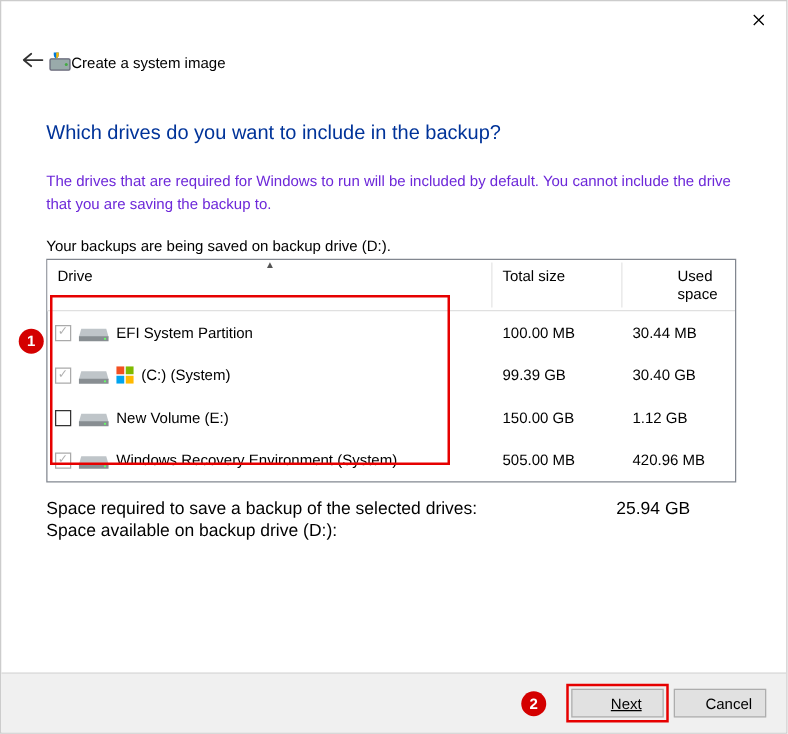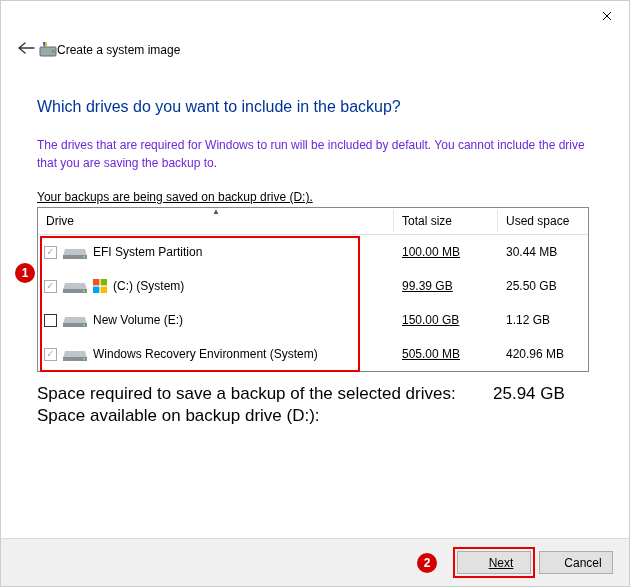--- a/index.html
+++ b/index.html
@@ -59,21 +59,20 @@
   }
   .desc {
     font-size: 12px;
     color: #6d28d9;
     line-height: 1.5;
     margin-bottom: 18px;
   }
   .saving-label {
     font-size: 12px;
     margin-bottom: 3px;
-    text-decoration: underline;
   }
   .table-wrap {
     border: 1px solid #828790;
     position: relative;
   }
   .thead {
     display: flex;
     background: #fff;
     border-bottom: 1px solid #e0e0e0;
   }
@@ -82,21 +81,21 @@
     font-size: 12px;
     position: relative;
   }
   .th:not(:last-child)::after{
     content:"";
     position:absolute; right:0; top:2px; bottom:2px;
     width:1px; background:#e5e5e5;
   }
   .col-drive { flex: 0 0 356px; }
   .col-total { flex: 0 0 104px; }
-  .col-used  { flex: 1 1 auto; }
+  .col-used  { flex: 1 1 auto; margin-left: 36px; }
   .sort-ind {
     position:absolute;
     top:-1px;
     left: 50%;
     transform: translateX(-50%);
     font-size: 8px;
     color:#555;
   }
   .tbody { }
   .tr {
@@ -104,21 +103,21 @@
     align-items: center;
     height: 34px;
   }
   .td-drive {
     flex: 0 0 356px;
     display: flex;
     align-items: center;
     padding-left: 6px;
     gap: 6px;
   }
-  .td-total { flex: 0 0 104px; padding-left: 8px; text-decoration: underline;}
+  .td-total { flex: 0 0 104px; padding-left: 8px;}
   .td-used  { flex: 1 1 auto; padding-left: 8px;}
   .cb {
     width: 13px;
     height: 13px;
     border: 1px solid #333;
     display: inline-flex;
     align-items: center;
     justify-content: center;
     font-size: 10px;
     line-height: 1;
@@ -145,21 +144,21 @@
     background: #d40000;
     color: #fff;
     font-weight: bold;
     font-size: 12px;
     display:flex; align-items:center; justify-content:center;
     pointer-events:none;
   }
   .summary-row {
     display:flex;
     margin-top: 12px;
-    font-size:17px;
+    font-size:14px;
   }
   .summary-row .label { flex: 0 0 456px; }
   .summary-row .val { flex:1; }
   .footer {
     position: absolute;
     bottom: 0; left:0; right:0;
     height: 48px;
     background: #f0f0f0;
     border-top: 1px solid #d9d9d9;
     display:flex;
@@ -252,21 +251,21 @@
             </svg>
             <svg class="win-logo" viewBox="0 0 14 14">
               <rect x="0" y="0" width="6.4" height="6.4" fill="#f25022"></rect>
               <rect x="7.6" y="0" width="6.4" height="6.4" fill="#7fba00"></rect>
               <rect x="0" y="7.6" width="6.4" height="6.4" fill="#00a4ef"></rect>
               <rect x="7.6" y="7.6" width="6.4" height="6.4" fill="#ffb900"></rect>
             </svg>
             <span>(C:) (System)</span>
           </div>
           <div class="td-total">99.39 GB</div>
-          <div class="td-used">25.50 GB</div>
+          <div class="td-used">30.40 GB</div>
         </div>
         <div class="tr">
           <div class="td-drive">
             <span class="cb"></span>
             <svg class="drive-svg" viewBox="0 0 24 18">
               <path d="M2 6 L22 6 L24 13 L0 13 Z" fill="#bfc5c9"></path>
               <rect x="0" y="12" width="24" height="4" fill="#888e92"></rect>
               <circle cx="21" cy="14" r="0.9" fill="#6f6"></circle>
             </svg>
             <span>New Volume (E:)</span>

